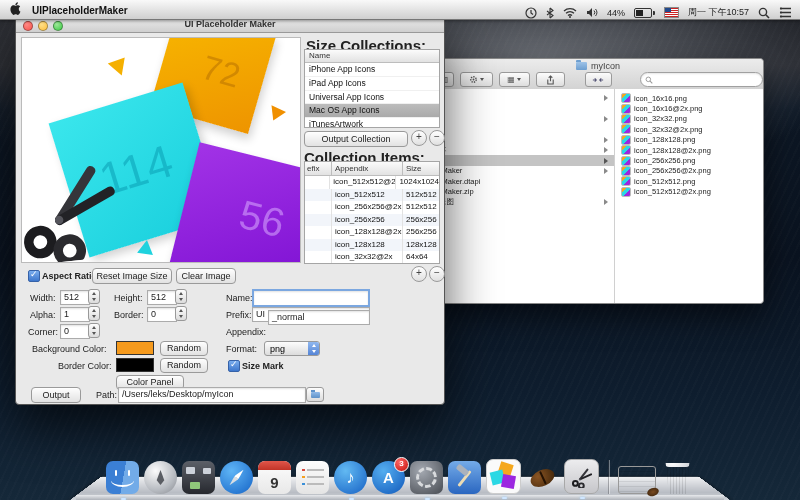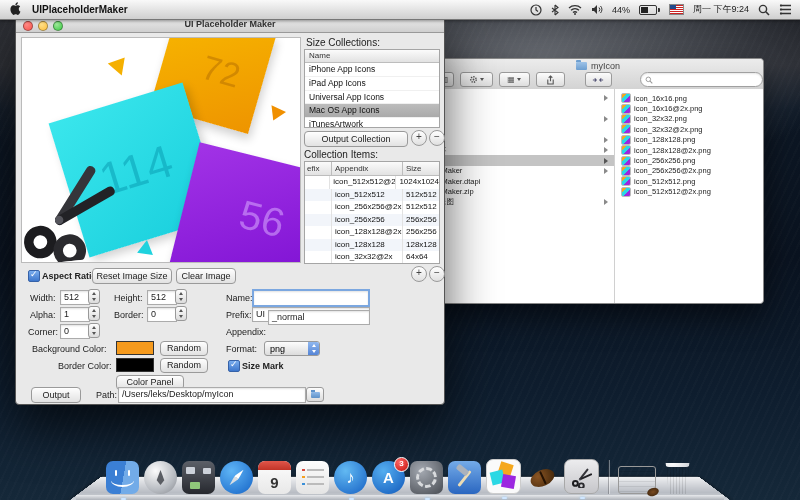--- a/index.html
+++ b/index.html
@@ -6,21 +6,21 @@
   body{width:800px;height:500px;position:relative;overflow:hidden;
        font-family:"Liberation Sans","DejaVu Sans",sans-serif;
        background:
         radial-gradient(ellipse 420px 160px at 68% 60px, rgba(165,170,178,.55), rgba(120,126,136,.18) 55%, transparent 75%),
         radial-gradient(ellipse 500px 170px at 10% 30px, rgba(70,72,78,.5), transparent 70%),
         linear-gradient(to bottom,#17191e 0%,#24262c 13%,#0d1724 22%,#0a1320 52%,#0e1d2e 78%,#152839 100%);}
   .tex{position:absolute;inset:0;background:repeating-linear-gradient(115deg,rgba(255,255,255,.015) 0 2px,transparent 2px 7px);}
   
   .menubar{position:absolute;left:0;top:0;width:800px;height:19px;z-index:50;
     background:linear-gradient(#f9f9f9,#cfcfcf);border-bottom:1px solid #777;
-    display:flex;align-items:center;box-shadow:0 1px 3px rgba(0,0,0,.4);}
+    display:flex;align-items:flex-end;box-shadow:0 1px 3px rgba(0,0,0,.4);}
   .mb-left{display:flex;align-items:center;gap:10px;padding-left:10px;}
   .mb-appname{font-size:10px;font-weight:bold;color:#111;}
   .mb-right{margin-left:auto;display:flex;align-items:center;gap:9px;padding-right:8px;font-size:9px;color:#222;}
   .mb-right svg{display:block;}
   .flag{width:13px;height:9px;position:relative;background:repeating-linear-gradient(#c22 0 1px,#fff 1px 2px);border:0.5px solid #888;}
   .flag span{position:absolute;left:0;top:0;width:6px;height:4px;background:#224a8c;}
   .batt{display:flex;align-items:center;gap:1px;}
   .batt-body{width:16px;height:8px;border:1px solid #333;border-radius:2px;position:relative;}
   .batt-fill{position:absolute;left:1px;top:1px;bottom:1px;width:44%;background:#222;}
   .batt-nub{width:2px;height:4px;background:#333;border-radius:0 1px 1px 0;}
@@ -83,21 +83,21 @@
   .sq.cyan span{color:#0a9fb4;font-size:46px;}
   .sq.purple{left:160px;top:118px;width:130px;height:130px;transform:rotate(14deg);
              background:linear-gradient(150deg,#a233e6,#7c0fd2);}
   .sq.purple span{color:#d9aaff;font-size:40px;transform:translate(14px,-6px);}
   .tri{position:absolute;width:0;height:0;}
   .tri.yel{left:88px;top:22px;border-left:9px solid transparent;border-right:9px solid transparent;border-top:16px solid #f5b000;transform:rotate(-20deg);}
   .tri.org{left:246px;top:70px;border-left:8px solid transparent;border-right:8px solid transparent;border-top:13px solid #f09000;transform:rotate(25deg);}
   .tri.cyn{left:116px;top:202px;border-left:8px solid transparent;border-right:8px solid transparent;border-bottom:14px solid #1fd2de;transform:rotate(8deg);}
   .scissors-wrap{position:absolute;left:-6px;top:118px;width:105px;height:105px;transform:rotate(-6deg);}
   
-  .pnl-lbl{position:absolute;font-size:10px;color:#222;}
+  .pnl-lbl{position:absolute;font-size:15px;color:#222;font-weight:bold;}
   .listbox{position:absolute;left:288px;top:32px;width:134px;height:77px;background:#fff;border:1px solid #a5a5a5;overflow:hidden;}
   .lb-head{height:12px;background:linear-gradient(#fbfbfb,#e2e2e2);border-bottom:1px solid #bdbdbd;
            font-size:8px;color:#333;padding-left:4px;line-height:12px;}
   .lb-row{height:12.8px;font-size:8.5px;color:#111;padding-left:4px;line-height:12.8px;border-bottom:0.5px solid #f0f0f0;}
   .lb-row.sel{background:linear-gradient(#bcbcbc,#aaa);}
   .tbl{position:absolute;left:288px;top:144px;width:134px;height:101px;background:#fff;border:1px solid #a5a5a5;overflow:hidden;font-size:8px;}
   .tb-head{display:flex;height:13px;background:linear-gradient(#fbfbfb,#e2e2e2);border-bottom:1px solid #bdbdbd;color:#333;line-height:13px;}
   .tb-row{display:flex;height:12.5px;line-height:12.5px;color:#111;}
   .tb-row:nth-child(odd){background:#f2f5fa;}
   .c1{width:24px;border-right:1px solid #e2e2e2;padding-left:2px;overflow:hidden;}
@@ -212,21 +212,21 @@
     <span>44%</span>
     <span class="batt">
       <span class="batt-body">
           <span class="batt-fill"></span>
         </span>
       <span class="batt-nub"></span>
     </span>
     <span class="flag">
         <span></span>
       </span>
-    <span>周一 下午9:24</span>
+    <span>周一 下午10:57</span>
     <span>
         <svg width="12" height="12" viewBox="0 0 12 12">
           <circle cx="5" cy="5" r="3.6" fill="none" stroke="#333" stroke-width="1.4"></circle>
           <path d="M7.8 7.8L11 11" stroke="#333" stroke-width="1.6"></path>
         </svg>
       </span>
     <span>
         <svg width="13" height="11" viewBox="0 0 13 11">
           <path d="M1 1.5h11M1 5.5h11M1 9.5h11" stroke="#333" stroke-width="1.4"></path>
           <circle cx="2" cy="1.5" r="1.1" fill="#333"></circle>

